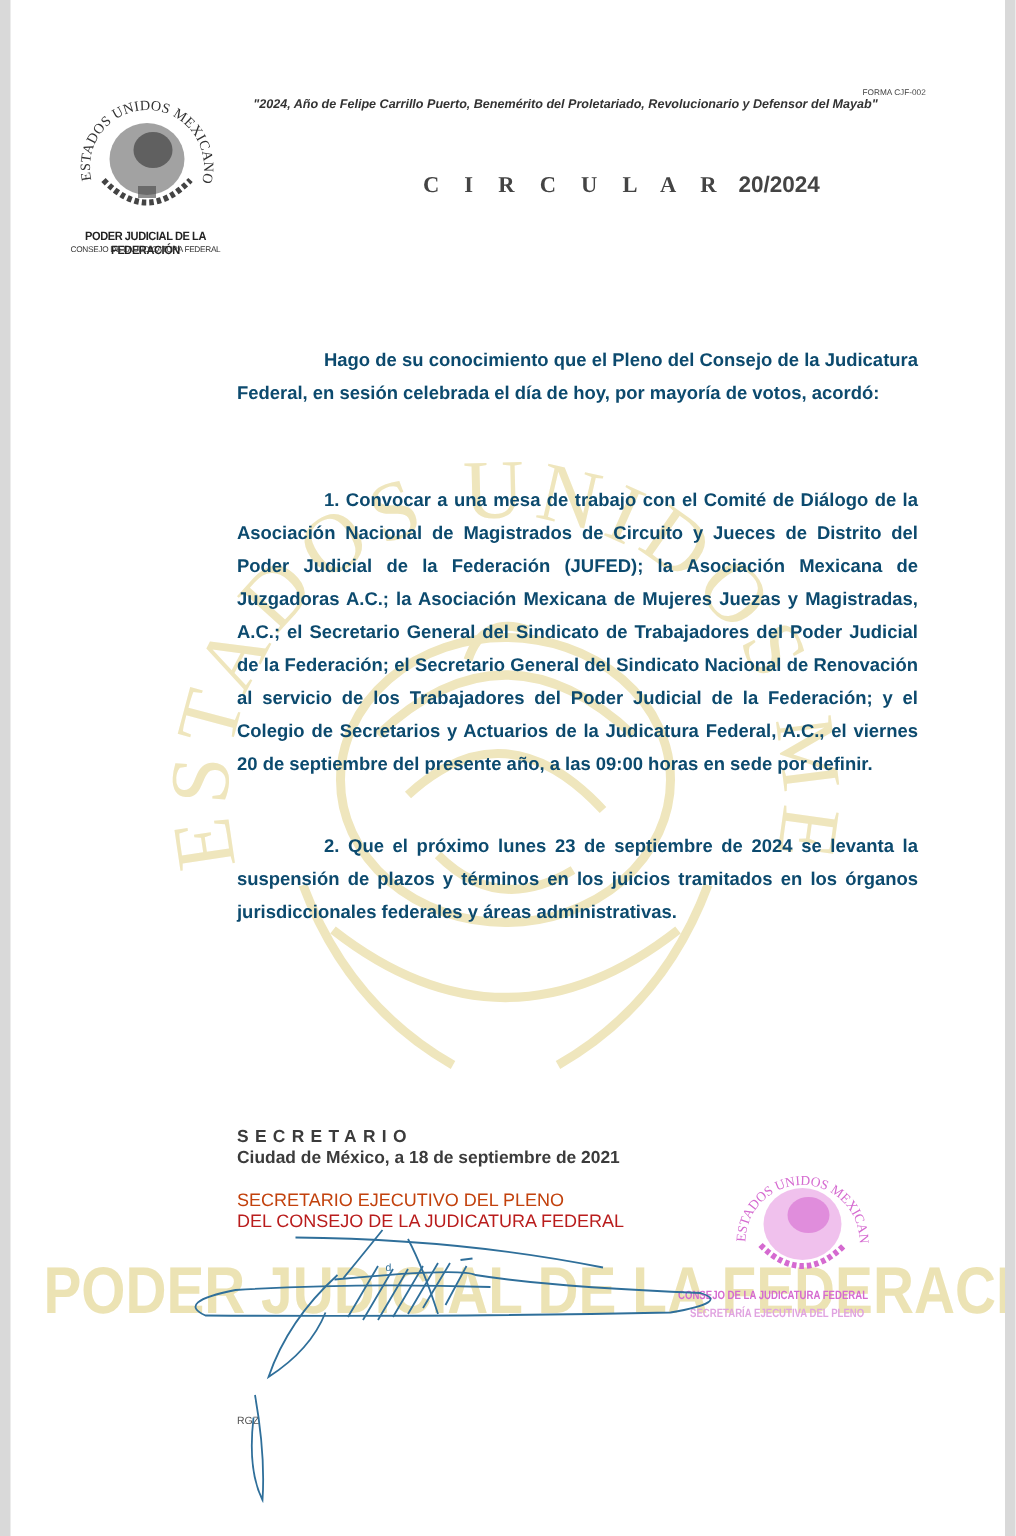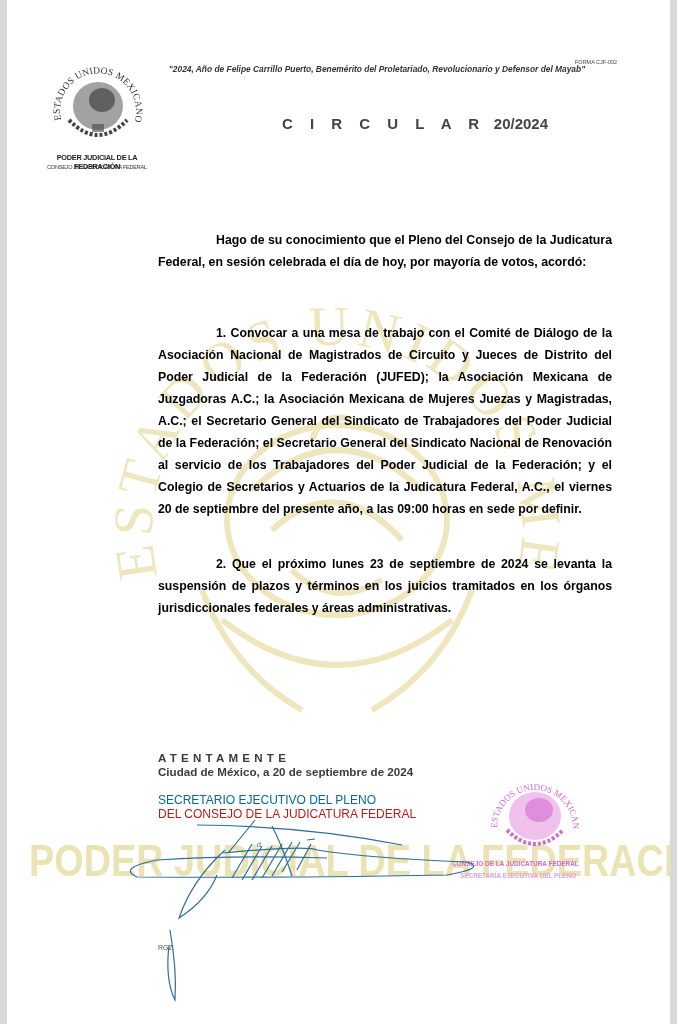--- a/index.html
+++ b/index.html
@@ -41,37 +41,37 @@
     position: absolute; left: 160px; top: 63px; width: 420px; text-align: center;
     font-size: 8.4px; font-style: italic; font-weight: bold; color: #333; line-height: 13px;
   }
   .forma {
     position: absolute; left: 568px; top: 59px; font-size: 5.5px; color: #444;
   }
   .circular {
     position: absolute; left: 275px; top: 115px;
     font-size: 15px; font-weight: bold; color: #444;
   }
-  .circular .word { letter-spacing: 6.5px; }
+  .circular .word { letter-spacing: 6.5px; font-family: Liberation Serif, serif; }
   .circular .num { font-size: 15px; letter-spacing: 0; margin-left: 4px; }
   .body-text {
     position: absolute; left: 151px; width: 454px;
-    font-size: 12.3px; font-weight: bold; color: #000000;
+    font-size: 12.3px; font-weight: bold; color: #0c4a6e;
     line-height: 22px; text-align: justify; text-indent: 58px;
   }
   .p1 { top: 217px; }
   .p2 { top: 310px; }
   .p3 { top: 541px; }
   .p4 { top: 627px; }
   .closing {
     position: absolute; left: 151px; font-size: 11.6px; font-weight: bold; color: #3b3b3b; line-height: 14px;
   }
   .atentamente { top: 751px; letter-spacing: 4.2px; }
   .ciudad { top: 765px; }
-  .secret1 { top: 793px; font-weight: normal; color: #0369a1; font-size: 12px; }
+  .secret1 { top: 793px; font-weight: normal; color: #c2410c; font-size: 12px; }
   .secret2 { top: 807px; font-weight: normal; color: #b91c1c; font-size: 12px; }
   .magistrado {
     position: absolute; left: 150px; top: 881px; font-size: 11.5px; font-weight: bold; color: #333;
     letter-spacing: -0.2px;
   }
   .rgz { position: absolute; left: 151px; top: 944px; font-size: 7px; color: #555; }
   .stamp {
     position: absolute; left: 478px; top: 768px; width: 100px; height: 90px;
   }
   .stamp-text1, .stamp-text2 {
@@ -131,22 +131,22 @@
 
   <div class="circular">
     <span class="word">C I R C U L A R</span>
     <span class="num">20/2024</span>
   </div>
 
   <p class="body-text p1">Hago de su conocimiento que el Pleno del Consejo de la Judicatura Federal, en sesión celebrada el día de hoy, por mayoría de votos, acordó:</p>
   <p class="body-text p2">1. Convocar a una mesa de trabajo con el Comité de Diálogo de la Asociación Nacional de Magistrados de Circuito y Jueces de Distrito del Poder Judicial de la Federación (JUFED); la Asociación Mexicana de Juzgadoras A.C.; la Asociación Mexicana de Mujeres Juezas y Magistradas, A.C.; el Secretario General del Sindicato de Trabajadores del Poder Judicial de la Federación; el Secretario General del Sindicato Nacional de Renovación al servicio de los Trabajadores del Poder Judicial de la Federación; y el Colegio de Secretarios y Actuarios de la Judicatura Federal, A.C., el viernes 20 de septiembre del presente año, a las 09:00 horas en sede por definir.</p>
   <p class="body-text p3">2. Que el próximo lunes 23 de septiembre de 2024 se levanta la suspensión de plazos y términos en los juicios tramitados en los órganos jurisdiccionales federales y áreas administrativas.</p>
 
-  <div class="closing atentamente">ATENTAMENTE</div>
-  <div class="closing ciudad">Ciudad de México, a 20 de septiembre de 2024</div>
+  <div class="closing atentamente">SECRETARIO</div>
+  <div class="closing ciudad">Ciudad de México, a 18 de septiembre de 2021</div>
   <div class="closing secret1">SECRETARIO EJECUTIVO DEL PLENO</div>
   <div class="closing secret2">DEL CONSEJO DE LA JUDICATURA FEDERAL</div>
 
   <svg class="stamp" viewBox="0 0 100 90">
     <defs>
       <path id="stArc" d="M 12 60 A 38 38 0 1 1 88 60"></path>
     </defs>
     <text font-family="Liberation Serif, serif" font-size="9" fill="#d56ad0">
       <textPath href="#stArc">ESTADOS UNIDOS MEXICANOS</textPath>
     </text>

